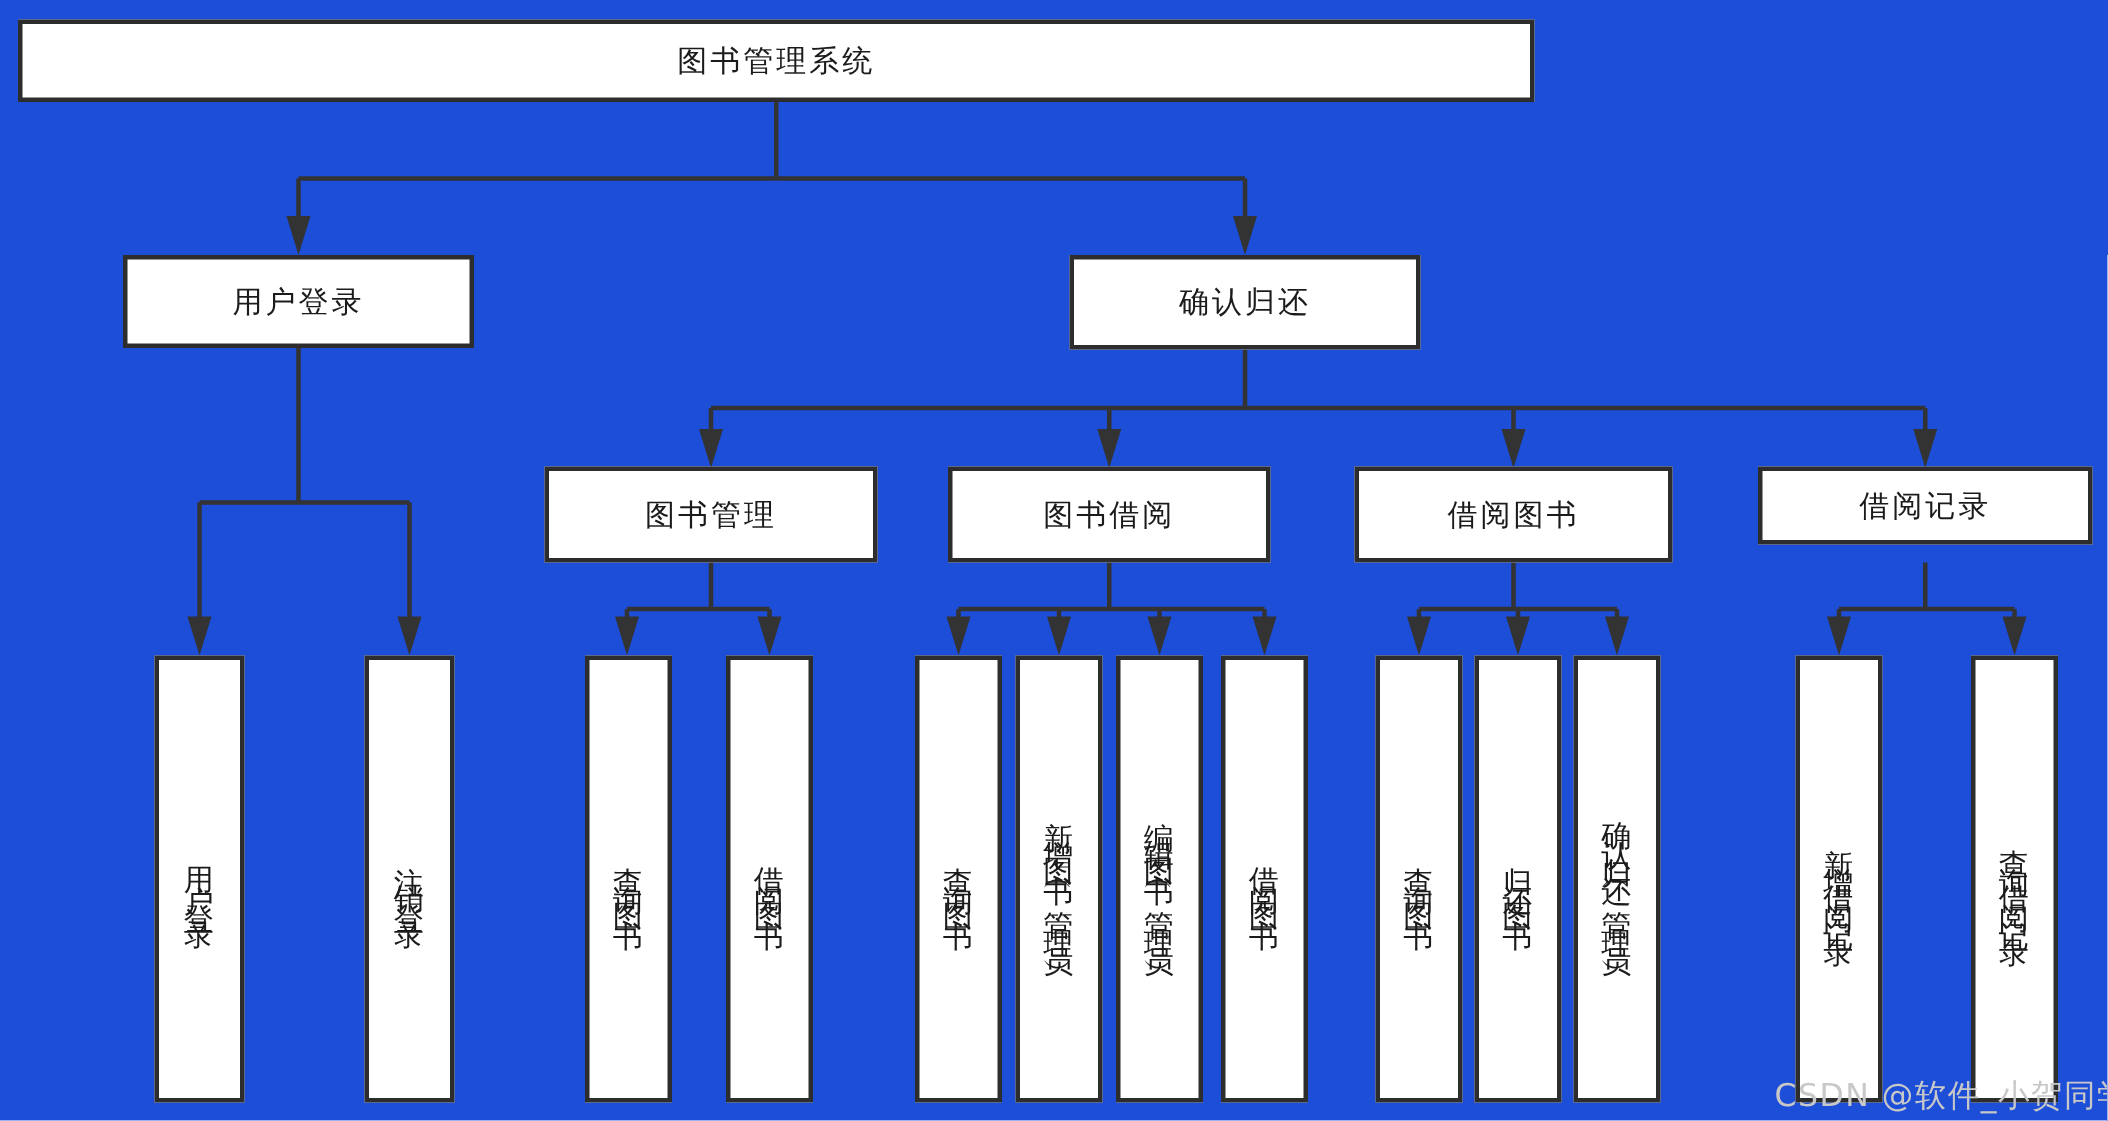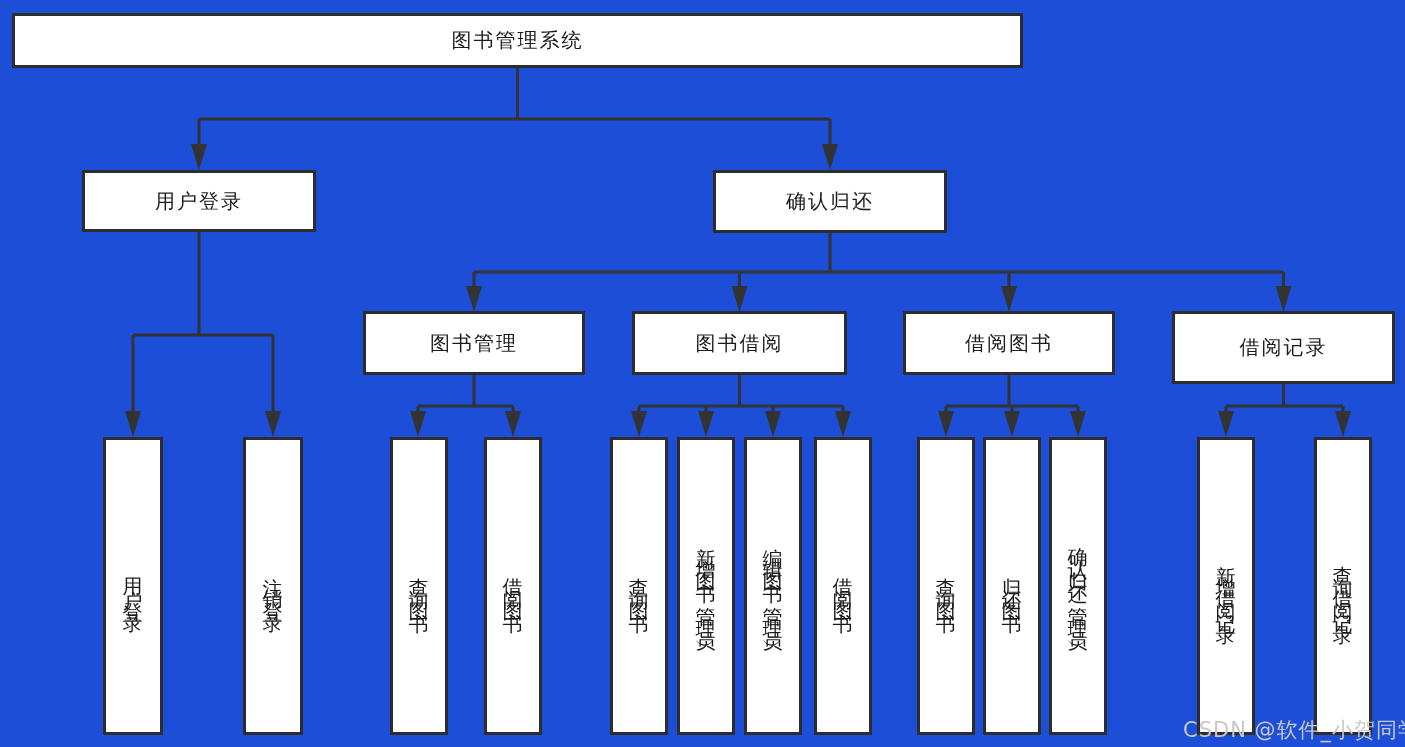--- a/index.html
+++ b/index.html
@@ -116,21 +116,21 @@
   </svg>
 
   <div class="box" style="left:12px; top:13px; width:1011px; height:55px;">图书管理系统</div>
 
   <div class="box" style="left:82px; top:170px; width:234px; height:62px;">用户登录</div>
   <div class="box" style="left:713px; top:170px; width:234px; height:63px;">确认归还</div>
 
   <div class="box" style="left:363px; top:311px; width:222px; height:64px;">图书管理</div>
   <div class="box" style="left:632px; top:311px; width:215px; height:64px;text-align:center;">图书借阅</div>
   <div class="box" style="left:903px; top:311px; width:212px; height:64px;">借阅图书</div>
-  <div class="box" style="left:1172px; top:311px; width:223px; height:73px;">借阅记录</div>
+  <div class="box" style="left:1172px; top:311px; width:223px; height:52px;">借阅记录</div>
 
   <div class="vbox" style="left:103px; width:60px;">
     <span class="vtext">用户登录</span>
   </div>
   <div class="vbox" style="left:243px; width:60px;">
     <span class="vtext">注销登录</span>
   </div>
 
   <div class="vbox" style="left:390px; width:58px;">
     <span class="vtext">查询图书</span>

